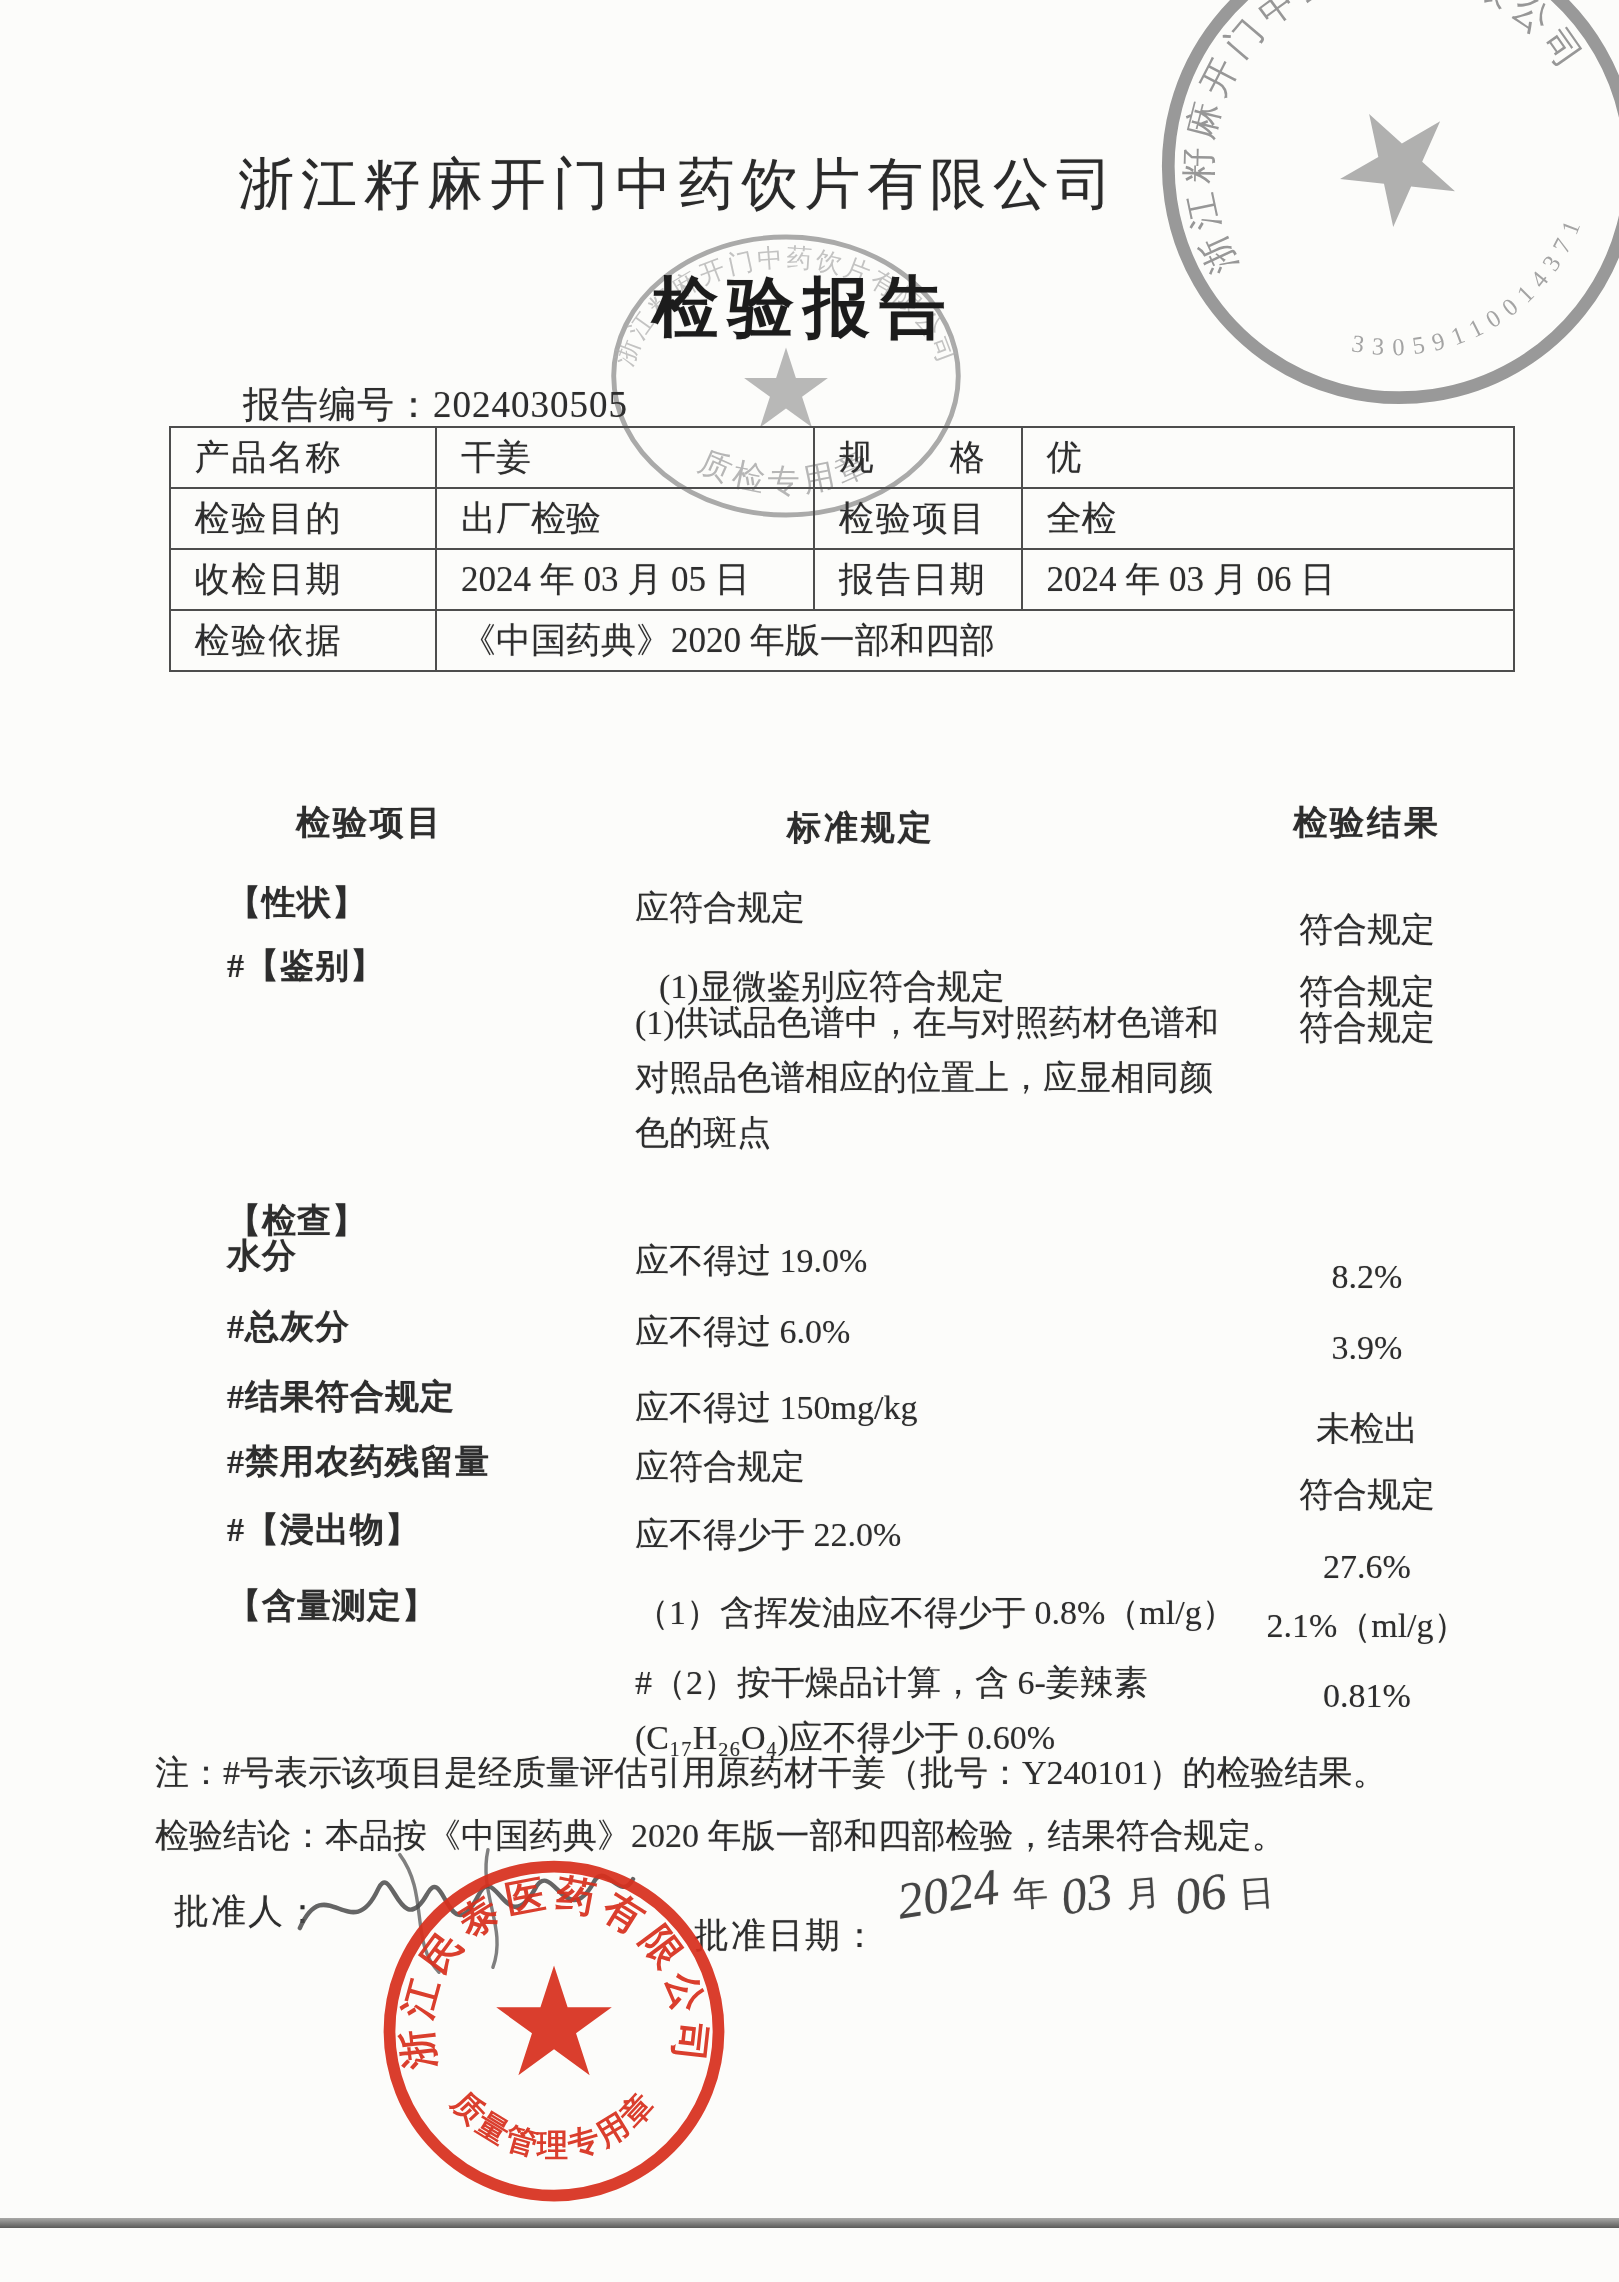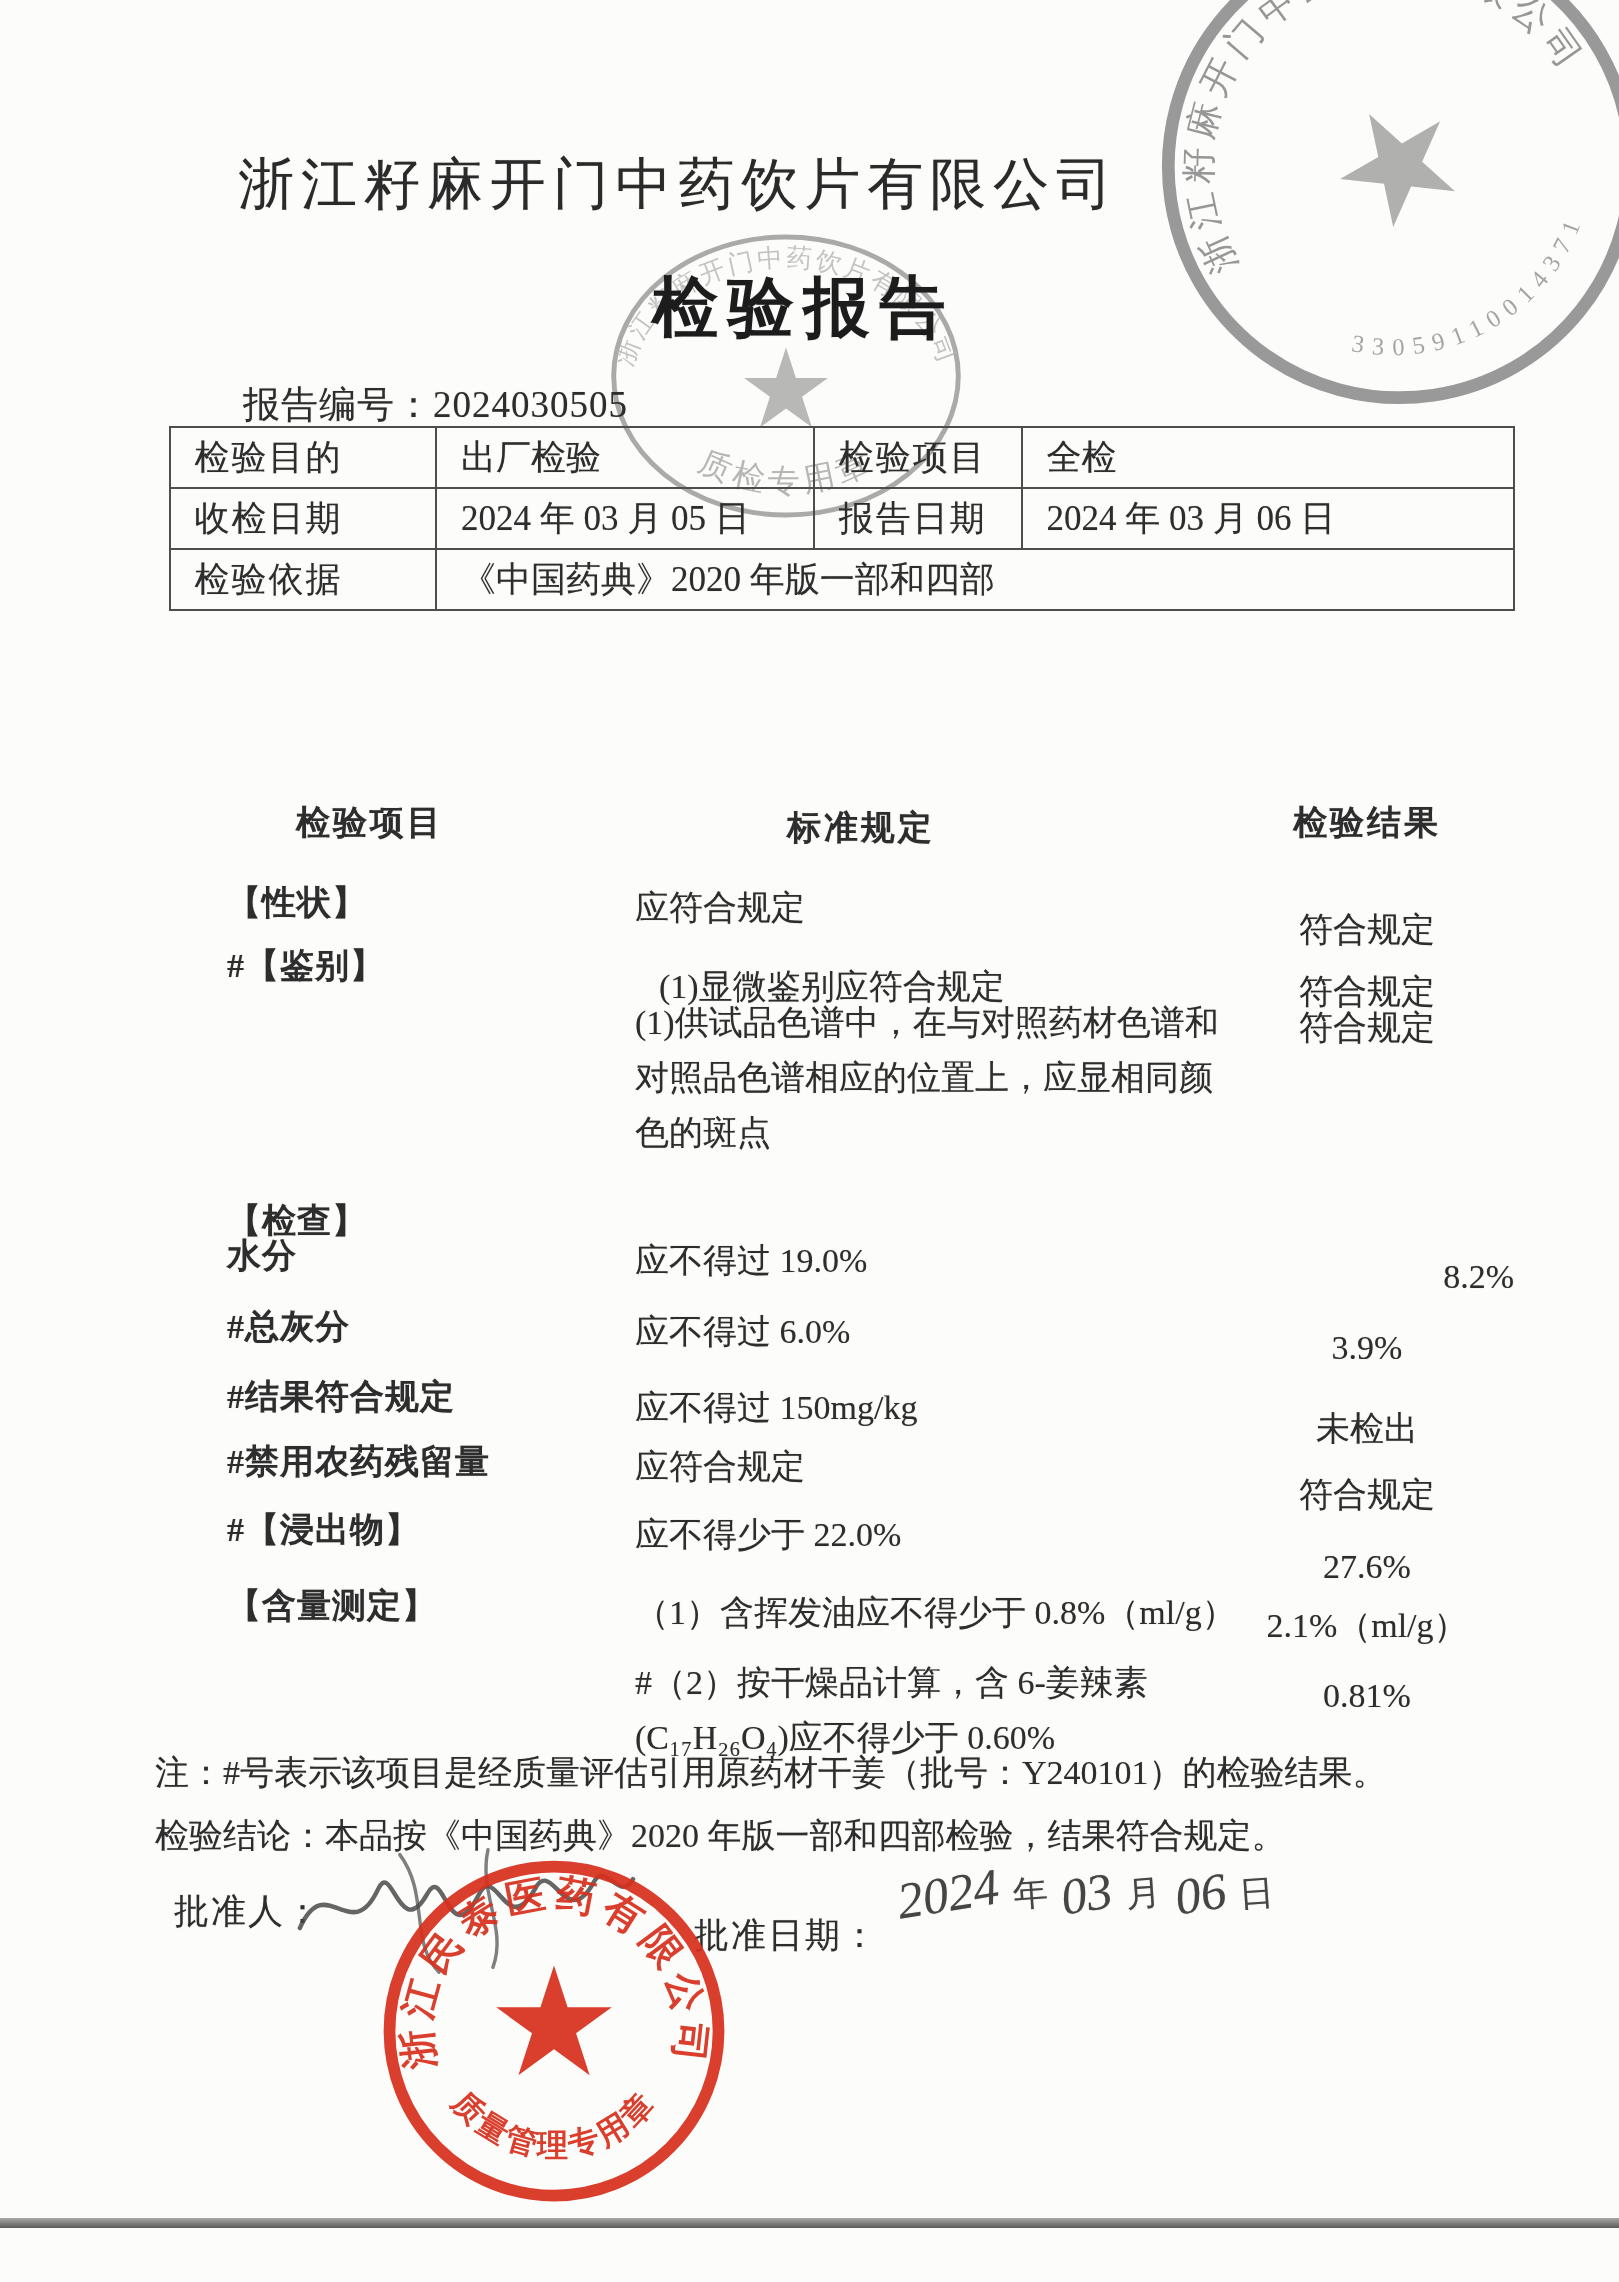--- a/index.html
+++ b/index.html
@@ -51,21 +51,21 @@
   .irow{position:absolute;left:0;width:1619px;}
   .c-item{position:absolute;left:227px;width:392px;font-weight:bold;letter-spacing:1px;}
   .c-std{position:absolute;left:635px;width:647px;line-height:1.62;}
   .c-res{position:absolute;left:1220px;width:294px;text-align:center;}
   .hdr .c-item{left:296px;font-weight:bold;letter-spacing:2.9px;}
   .hdr .c-std{left:787px;width:auto;font-weight:bold;letter-spacing:2.9px;}
   .hdr .c-res{font-weight:bold;letter-spacing:2.9px;}
   .row-r0 .c-res{top:27.4px;}
   .row-r1 .c-std{top:15.7px;margin-left:24px;} .row-r1 .c-res{top:25.5px;}
   .row-r2 .c-std{width:596px;} .row-r2 .c-res{top:9.8px;}
-  .row-r4 .c-res{top:24.5px;text-align:right;}
+  .row-r4 .c-res{top:24.5px;}
   .row-r5 .c-res{top:24.5px;}
   .row-r6 .c-std{top:5.9px;} .row-r6 .c-res{top:32px;}
   .row-r7 .c-res{top:33px;}
   .row-r8 .c-res{top:41px;}
   .row-r9 .c-std{top:2px;} .row-r9 .c-res{top:19.6px;}
   .row-r10 .c-res{top:21.6px;}
   .note-line{position:absolute;left:155px;top:956px;width:1392px;font-size:34px;}
   .concl-line{position:absolute;left:155px;top:1019px;width:1392px;font-size:34px;}
 
   
@@ -130,20 +130,26 @@
   </div>
 
   <table class="info txt">
     <colgroup>
         <col style="width:267px">
         <col style="width:378px">
         <col style="width:208px">
         <col style="width:493px">
       </colgroup>
     <tbody>
+        <tr>
+      <td class="lbl">产品名称</td>
+      <td>干姜</td>
+      <td class="lbl">规　　格</td>
+      <td>优</td>
+    </tr>
     <tr>
       <td class="lbl">检验目的</td>
       <td>出厂检验</td>
       <td class="lbl">检验项目</td>
       <td>全检</td>
     </tr>
     <tr>
       <td class="lbl">收检日期</td>
       <td>2024 年 03 月 05 日</td>
       <td class="lbl">报告日期</td>

